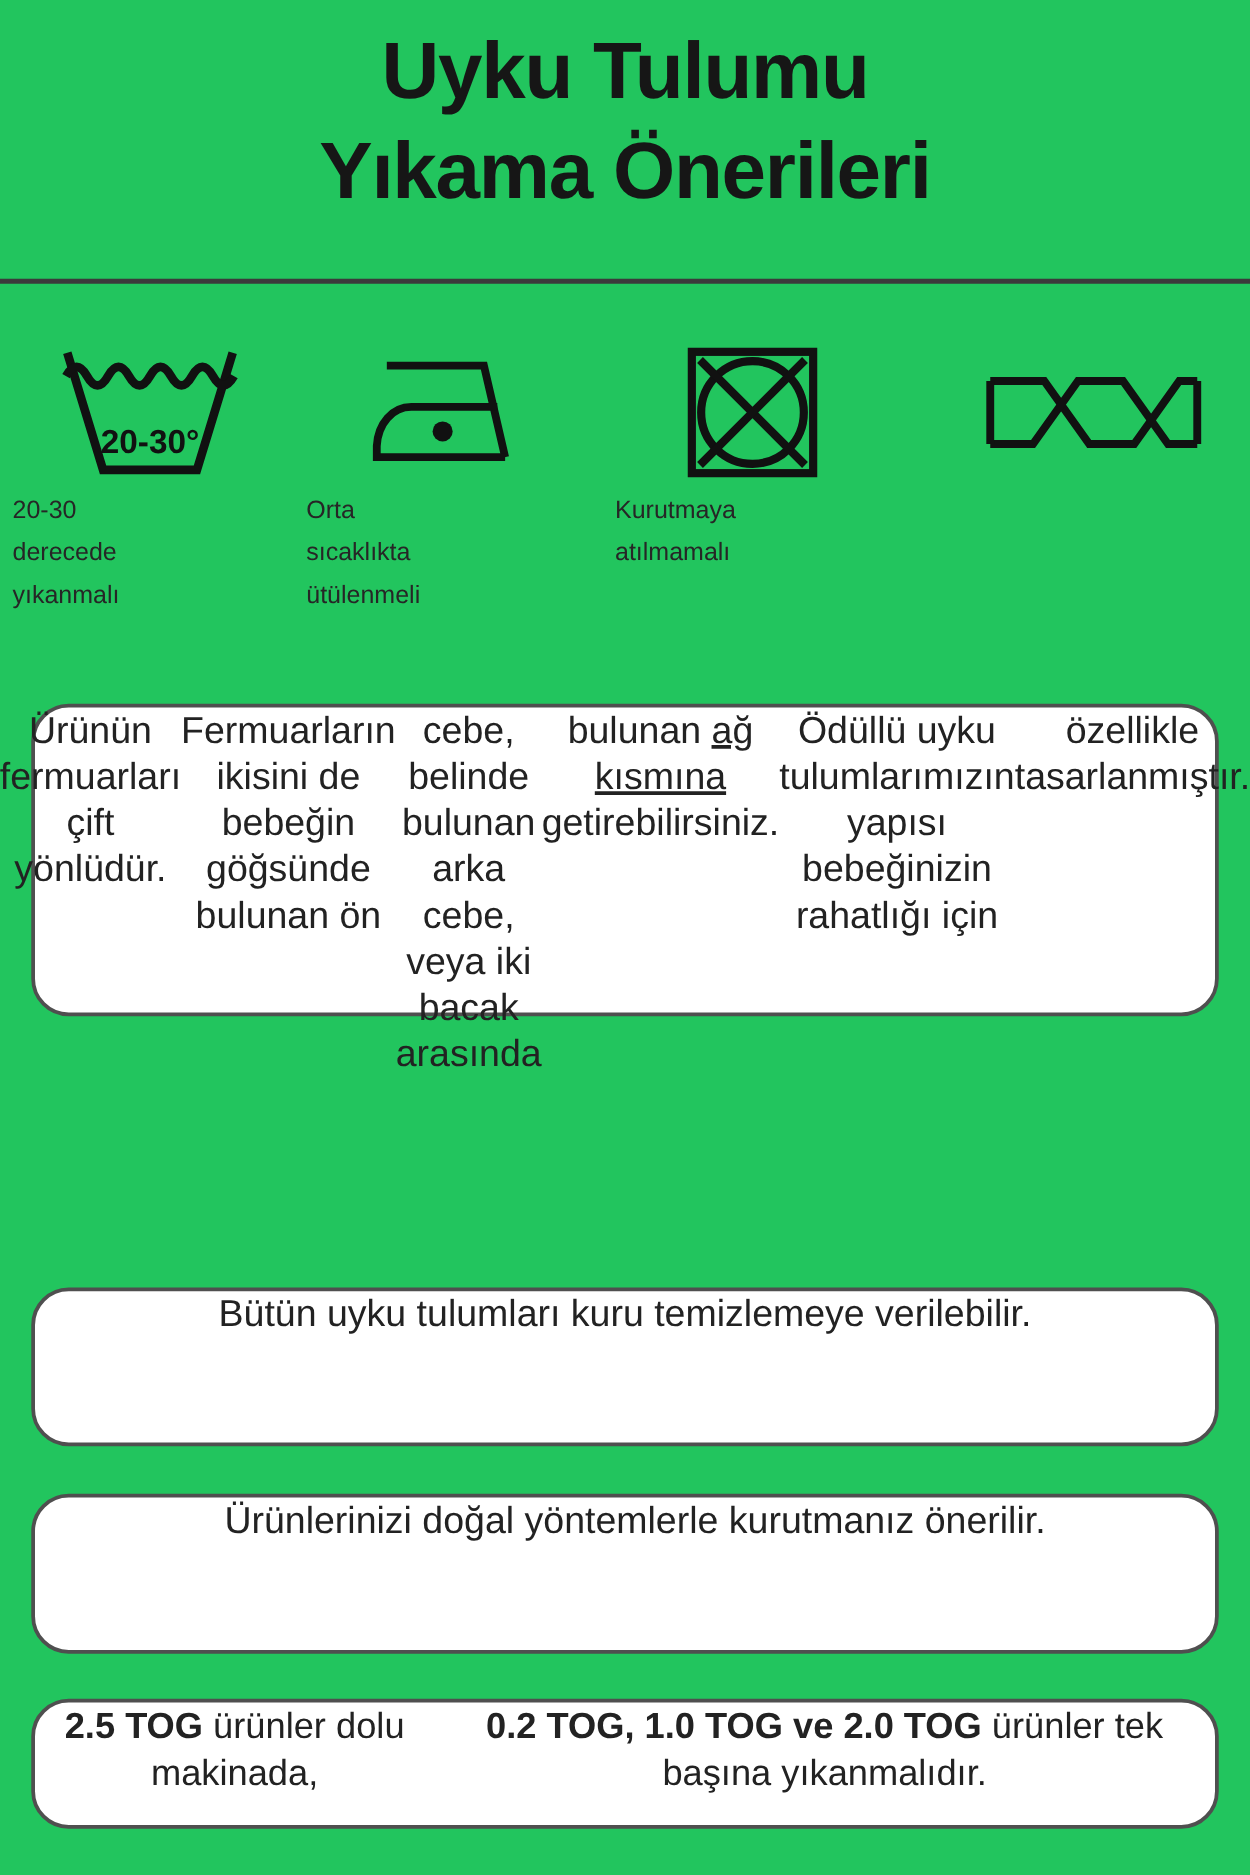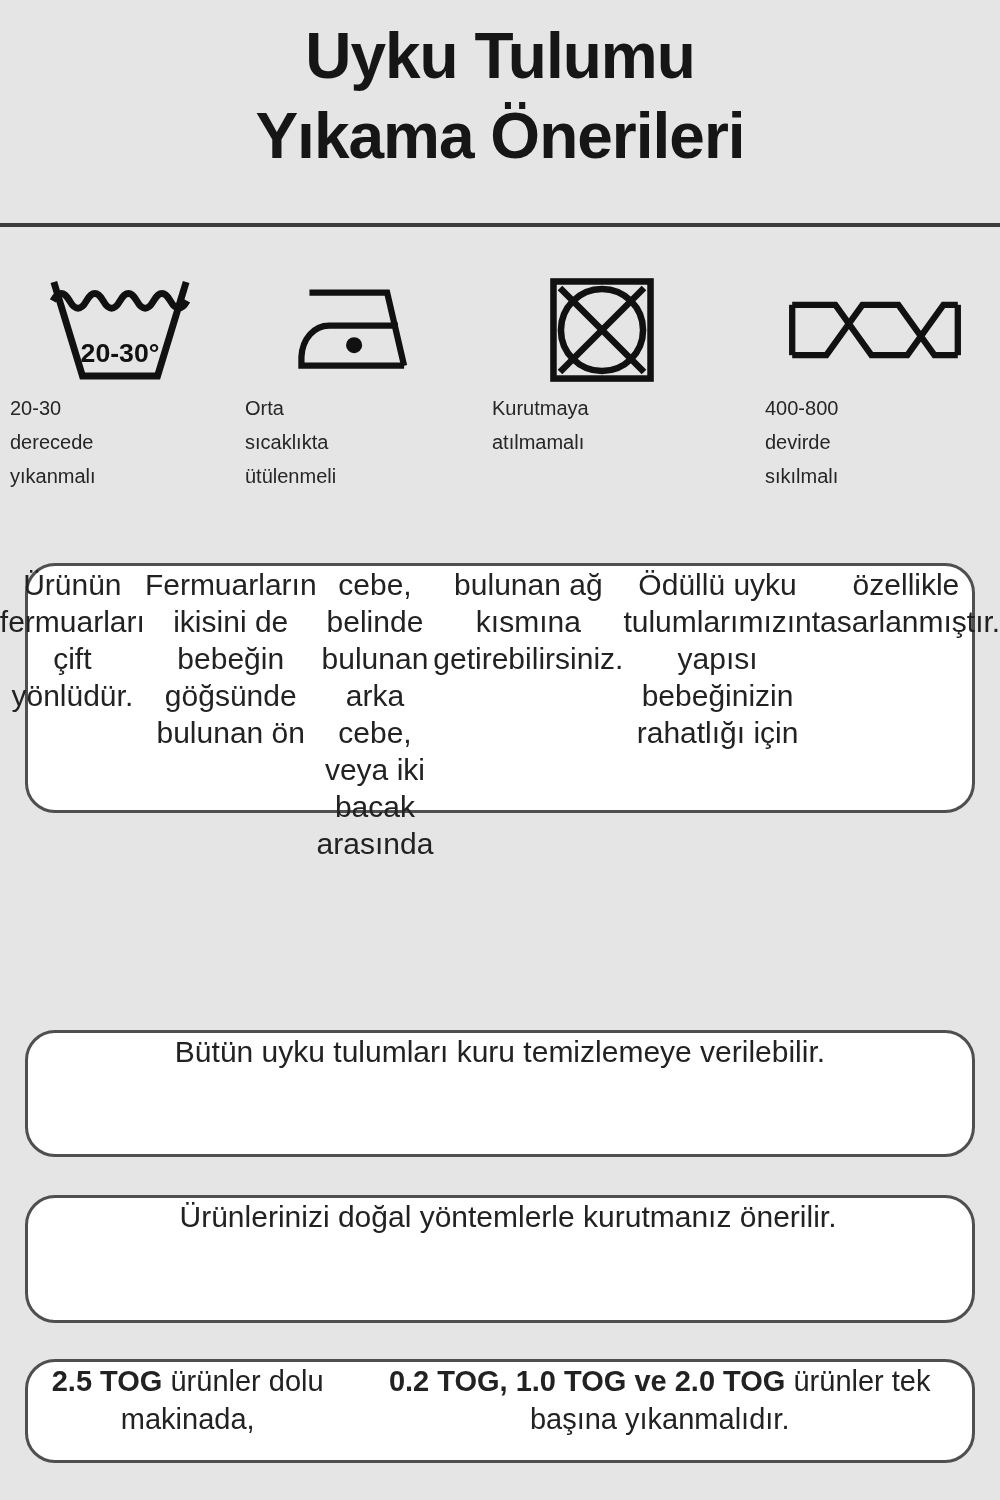--- a/index.html
+++ b/index.html
@@ -1,36 +1,36 @@
 <!DOCTYPE html>
 <html><head>
 <meta charset="utf-8">
 <style>
   html,body{margin:0;padding:0;background:#fff;}
   .page{
-    position:relative;width:1000px;height:1500px;background:#e5e5e5;overflow:hidden;
+    position:relative;width:1000px;height:1500px;background:#22c55e;overflow:hidden;
     font-family:"Liberation Sans",sans-serif;color:#1e1e1e;
   }
   .title{
     position:absolute;top:16px;left:0;width:100%;text-align:center;
     font-size:64px;line-height:80px;font-weight:600;letter-spacing:-1px;color:#161616;
   }
   .divider{position:absolute;top:223px;left:0;width:1000px;height:4px;background:#3b3b3b;}
   .icon-col{position:absolute;top:270px;text-align:left;}
   .icon-col .icon-zone{height:120px;display:flex;align-items:center;justify-content:center;}
   .icon-col .label{margin-top:1px;font-size:20px;line-height:34px;color:#262626;}
   svg{display:block;}
   svg path, svg rect, svg circle.o, svg line{fill:none;stroke:#111;stroke-width:7;}
   .box{
     position:absolute;left:25px;width:950px;box-sizing:border-box;
     border:3px solid #4f4f4f;border-radius:30px;background:#fff;
     display:flex;flex-direction:row;justify-content:center;
     text-align:center;font-size:30px;line-height:37px;color:#222;
   }
-  .u{}
+  .u{text-decoration:underline;}
   b{font-weight:700;}
   .tub-text{font-weight:700;font-size:27px;fill:#111;stroke:none;}
 </style>
 </head>
 <body>
 
 <div class="page">
 
   <div class="title">
     <div>Uyku Tulumu</div>
@@ -86,25 +86,20 @@
 
   <div class="icon-col" style="left:765px;width:220px;">
     <div class="icon-zone">
       <svg width="180" height="72" viewBox="0 0 200 80">
         <path d="M8,12 H56 L96,68 H136 L176,12 H192"></path>
         <path d="M8,68 H46 L86,12 H126 L166,68 H192"></path>
         <path d="M8,12 V68"></path>
         <path d="M192,12 V68"></path>
       </svg>
     </div>
-    <div class="label">
-      <div>400-800</div>
-      <div>devirde</div>
-      <div>sıkılmalı</div>
-    </div>
   </div>
 
   <div class="box" style="top:563px;height:250px;">
     <div>Ürünün fermuarları çift yönlüdür.</div>
     <div>Fermuarların ikisini de bebeğin göğsünde bulunan ön</div>
     <div>cebe, belinde bulunan arka cebe, veya iki bacak arasında</div>
     <div><span>bulunan </span><span class="u">ağ kısmına</span><span> getirebilirsiniz.</span></div>
     <div>Ödüllü uyku tulumlarımızın yapısı bebeğinizin rahatlığı için</div>
     <div>özellikle tasarlanmıştır.</div>
   </div>

